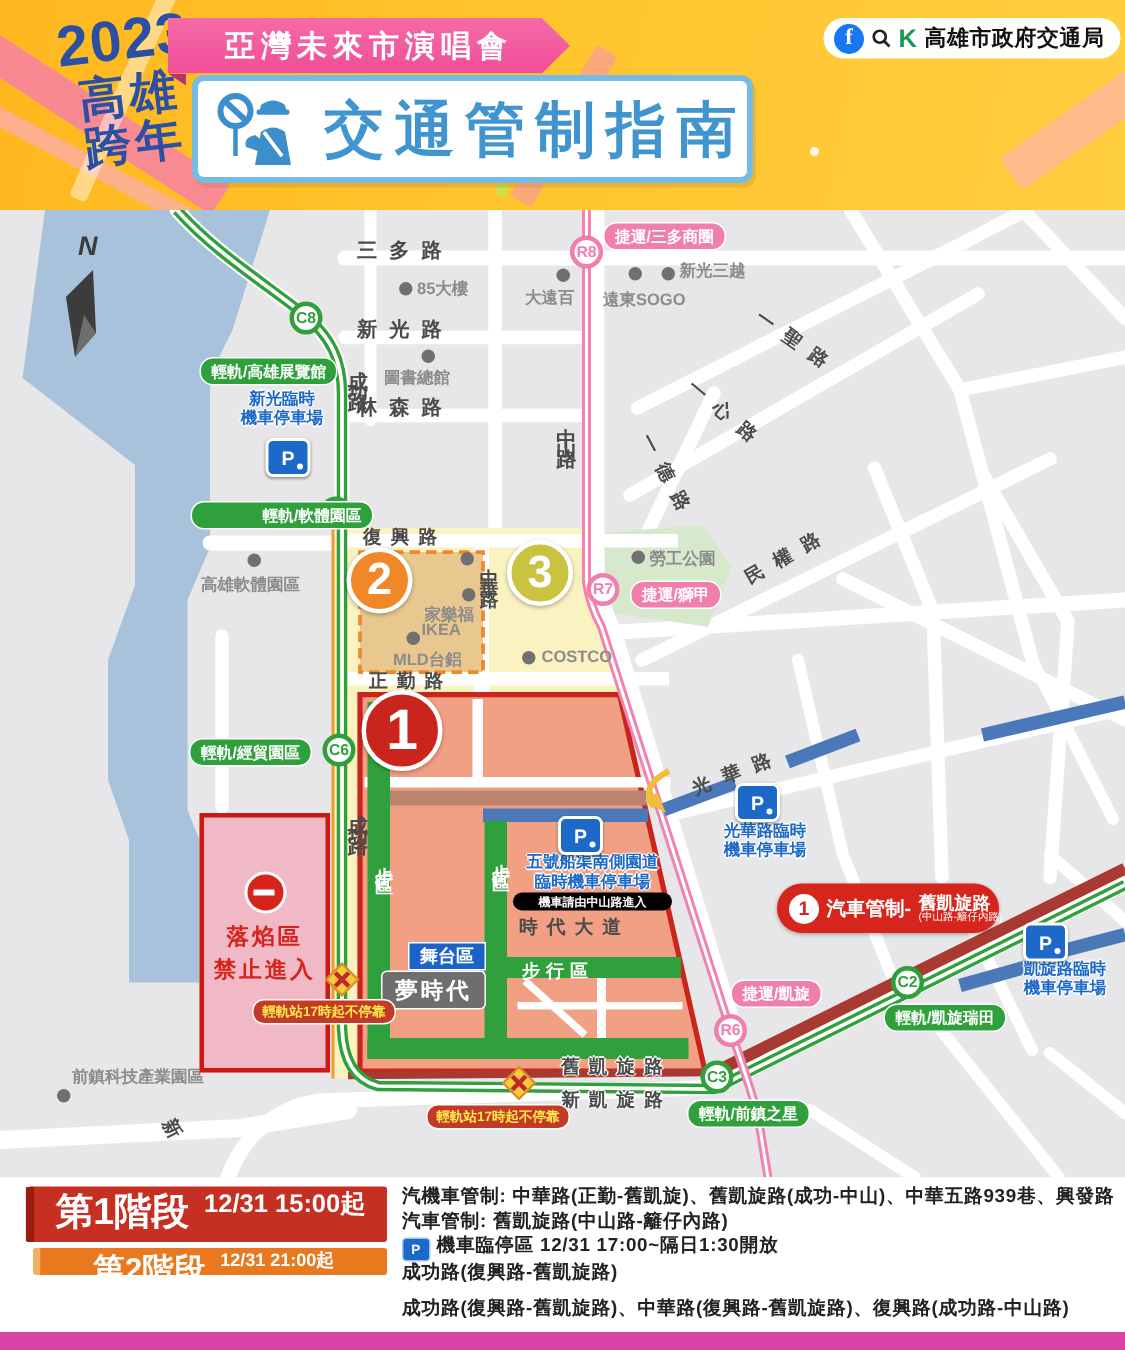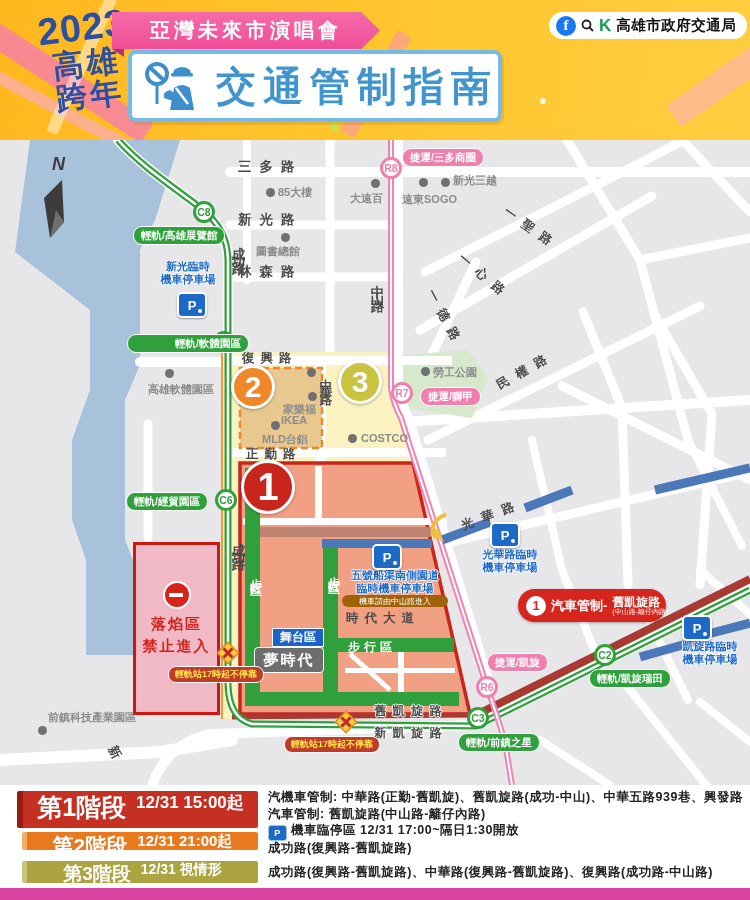--- a/index.html
+++ b/index.html
@@ -50,21 +50,21 @@
         display:flex;align-items:center;padding:0 7px;white-space:nowrap;z-index:6;border:1px solid #fff;}
   .pill.g{background:#2FA03C;}
   .pill.p{background:#F07FAE;}
   .picon{position:absolute;width:26px;height:22px;background:#1D69C8;border:2px solid #fff;border-radius:5px;
          color:#fff;font-weight:bold;font-size:13px;display:flex;align-items:center;justify-content:center;
          box-shadow:0 1px 2px rgba(0,0,0,.35);z-index:6;}
   .picon::after{content:"";position:absolute;right:3px;bottom:3px;width:4px;height:4px;border-radius:50%;background:#fff;}
   .ptext{position:absolute;color:#1D69C8;font-weight:bold;font-size:11px;text-align:center;line-height:13px;
          white-space:nowrap;z-index:5;
          text-shadow:1px 0 #fff,-1px 0 #fff,0 1px #fff,0 -1px #fff;}
-  .bluepill{position:absolute;background:#a16207;color:#fff;font-size:8px;font-weight:normal;border-radius:7px;
+  .bluepill{position:absolute;background:#000000;color:#fff;font-size:8px;font-weight:bold;border-radius:7px;
             display:flex;align-items:center;justify-content:center;white-space:nowrap;z-index:5;}
   .walk{position:absolute;color:#fff;font-weight:bold;font-size:12px;writing-mode:vertical-rl;letter-spacing:4px;z-index:5;}
   .walk.h{writing-mode:horizontal-tb;}
   .zc{position:absolute;border-radius:50%;color:#fff;font-weight:bold;display:flex;align-items:center;
       justify-content:center;border:3px solid #fff;box-shadow:0 1px 3px rgba(0,0,0,.3);box-sizing:border-box;z-index:6;}
   .stg{position:absolute;background:#1C63C9;color:#fff;font-weight:bold;font-size:12px;display:flex;
        align-items:center;justify-content:center;z-index:6;border:1px solid #fff;}
   .dm{position:absolute;background:#6E6E6E;color:#fff;font-weight:bold;font-size:15px;letter-spacing:2px;
       display:flex;align-items:center;justify-content:center;border-radius:4px;z-index:6;border:1px solid #fff;}
   .nostop{position:absolute;background:#C23A28;color:#FFE94A;font-size:9px;font-weight:bold;height:15px;
@@ -274,21 +274,21 @@
     <div class="lm-text" style="left:278px;top:45px;">85大樓</div>
     <div class="lm-dot" style="left:371px;top:39px;"></div>
     <div class="lm-text" style="left:350px;top:51px;">大遠百</div>
     <div class="lm-dot" style="left:419px;top:38px;"></div>
     <div class="lm-text" style="left:402px;top:52px;">遠東SOGO</div>
     <div class="lm-dot" style="left:441px;top:38px;"></div>
     <div class="lm-text" style="left:453px;top:33px;">新光三越</div>
     <div class="lm-dot" style="left:281px;top:93px;"></div>
     <div class="lm-text" style="left:256px;top:104px;">圖書總館</div>
     <div class="lm-dot" style="left:165px;top:229px;"></div>
-    <div class="lm-text" style="left:148px;top:242px;">高雄軟體園區</div>
+    <div class="lm-text" style="left:134px;top:242px;">高雄軟體園區</div>
     <div class="lm-dot" style="left:421px;top:227px;"></div>
     <div class="lm-text" style="left:433px;top:225px;">勞工公園</div>
     <div class="lm-dot" style="left:348px;top:294px;"></div>
     <div class="lm-text" style="left:361px;top:292px;">COSTCO</div>
     <div class="lm-text" style="left:281px;top:228px;margin-top:46px;">IKEA</div>
     <div class="lm-dot" style="left:307px;top:228px;"></div>
     <div class="lm-dot" style="left:308px;top:252px;"></div>
     <div class="lm-text" style="left:283px;top:262px;">家樂福</div>
     <div class="lm-dot" style="left:271px;top:281px;"></div>
     <div class="lm-text" style="left:262px;top:292px;">MLD台鋁</div>
@@ -336,21 +336,21 @@
 
     <div class="sta g" style="left:193px;top:61px;">C8</div>
     <div class="sta g" style="left:213px;top:191px;">C7</div>
     <div class="sta g" style="left:215px;top:349px;">C6</div>
     <div class="sta g" style="left:467px;top:567px;">C3</div>
     <div class="sta g" style="left:594px;top:504px;">C2</div>
     <div class="sta p" style="left:380px;top:17px;">R8</div>
     <div class="sta p" style="left:391px;top:242px;">R7</div>
     <div class="sta p" style="left:476px;top:536px;">R6</div>
 
-    <div class="pill g" style="left:133px;top:86px;">輕軌/高雄展覽館</div>
+    <div class="pill g" style="left:133px;top:98px;">輕軌/高雄展覽館</div>
     <div class="pill g" style="left:127px;top:194px;padding-left:47px;">輕軌/軟體園區</div>
     <div class="pill g" style="left:126px;top:352px;">輕軌/經貿園區</div>
     <div class="pill g" style="left:458px;top:593px;">輕軌/前鎮之星</div>
     <div class="pill g" style="left:589px;top:529px;">輕軌/凱旋瑞田</div>
     <div class="pill p" style="left:402px;top:8px;">捷運/三多商圈</div>
     <div class="pill p" style="left:420px;top:247px;">捷運/獅甲</div>
     <div class="pill p" style="left:487px;top:513px;">捷運/凱旋</div>
 
     <svg class="xicon" style="left:216px;top:501px;" viewBox="0 0 24 24">
       <rect x="4.5" y="4.5" width="15" height="15" transform="rotate(45 12 12)" fill="#F7C93F" stroke="#D98E23" stroke-width="1.5"></rect>
@@ -373,25 +373,21 @@
     </div>
   </div>
 
   <div class="legend">
     <div class="lbar" style="left:17px;top:6px;width:241px;height:37px;background:#C53022;border-left:6px solid #9A1C10;">
       <span class="nm" style="font-size:25px;">第1階段</span>
       <span class="tm" style="font-size:17px;">12/31 15:00起</span>
     </div>
     <div class="lbar" style="left:22px;top:47px;width:236px;height:18px;background:#E8791F;border-left:5px solid #F2B064;">
       <span class="nm" style="font-size:21px;">第2階段</span>
-      <span class="tm" style="font-size:15px;">12/31 21:00起</span>
-    </div>
-    <div class="lbar" style="left:22px;top:76px;width:236px;height:22px;background:#ABA441;border-left:5px solid #CBC57A;">
-      <span class="nm" style="font-size:19px;">第3階段</span>
-      <span class="tm" style="font-size:14px;">12/31 視情形</span>
+      <span class="tm" style="font-size:12px;">12/31 21:00起</span>
     </div>
     <div class="ltext" style="left:268px;top:4px;">汽機車管制: 中華路(正勤-舊凱旋)、舊凱旋路(成功-中山)、中華五路939巷、興發路</div>
     <div class="ltext" style="left:268px;top:21px;">汽車管制: 舊凱旋路(中山路-籬仔內路)</div>
     <div class="ltext" style="left:268px;top:37px;">
       <span class="pmini">P</span><span>機車臨停區 12/31  17:00~隔日1:30開放</span>
     </div>
     <div class="ltext" style="left:268px;top:55px;">成功路(復興路-舊凱旋路)</div>
     <div class="ltext" style="left:268px;top:79px;">成功路(復興路-舊凱旋路)、中華路(復興路-舊凱旋路)、復興路(成功路-中山路)</div>
   </div>
 

